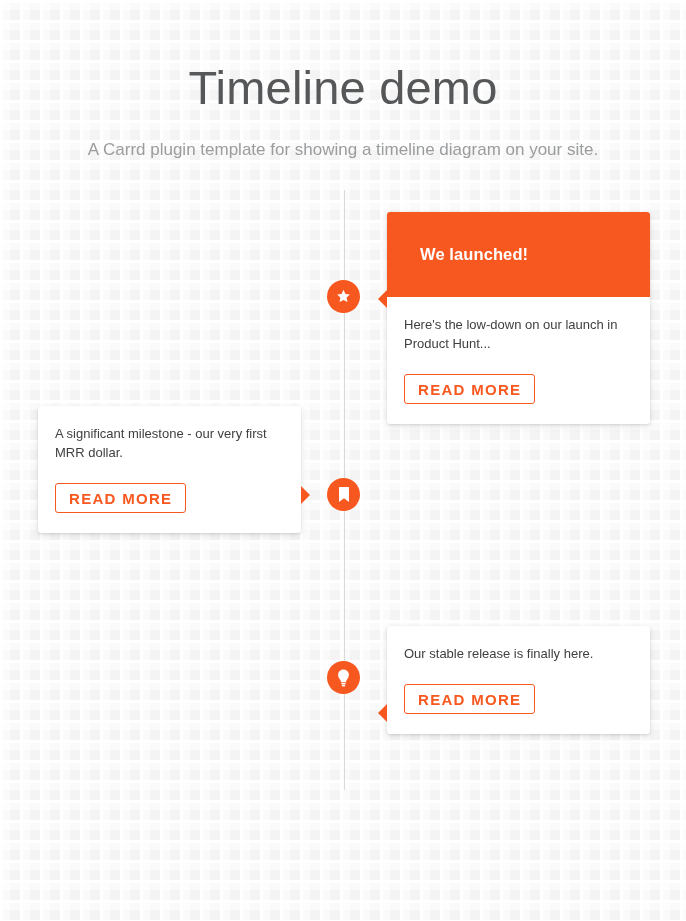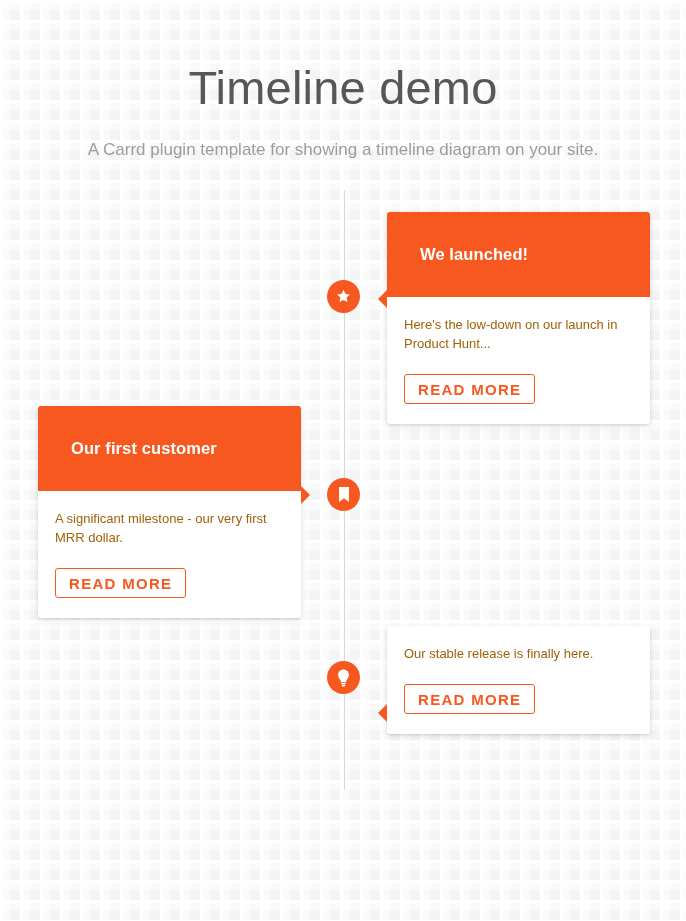--- a/index.html
+++ b/index.html
@@ -117,21 +117,21 @@
     line-height: 1.25;
     letter-spacing: 0.1px;
   }
   .tl-card-body {
     padding: 18px 17px 20px 17px;
   }
   .tl-card-text {
     margin: 0;
     font-size: 13px;
     line-height: 1.48;
-    color: #a16207;
+    color: #404040;
   }
   .tl-readmore {
     display: inline-block;
     margin-top: 21px;
     padding: 7px 13px 6px 13px;
     border: 1px solid #f7581f;
     border-radius: 3px;
     background: #ffffff;
     color: #f7581f;
     font-size: 15px;
@@ -200,23 +200,20 @@
     <div class="tl-row" style="top:198px;">
 
       <div class="tl-marker" style="top:90px;">
         <svg width="16" height="17" viewBox="0 0 20 24" aria-hidden="true">
           <path fill="#ffffff" d="M3 1.5h14v21l-7-5.3-7 5.3z"></path>
         </svg>
       </div>
 
       <div class="tl-card left" style="top:18px;">
         <div class="tl-arrow point-right" style="top:80px;"></div>
-        <div class="tl-card-header">
-          <h2 class="tl-card-title">Our first customer</h2>
-        </div>
         <div class="tl-card-body">
           <p class="tl-card-text">A significant milestone - our very first MRR dollar.</p>
           <a class="tl-readmore">READ MORE</a>
         </div>
       </div>
     </div>
 
     <div class="tl-row" style="top:418px;">
 
       <div class="tl-marker" style="top:53px;">

